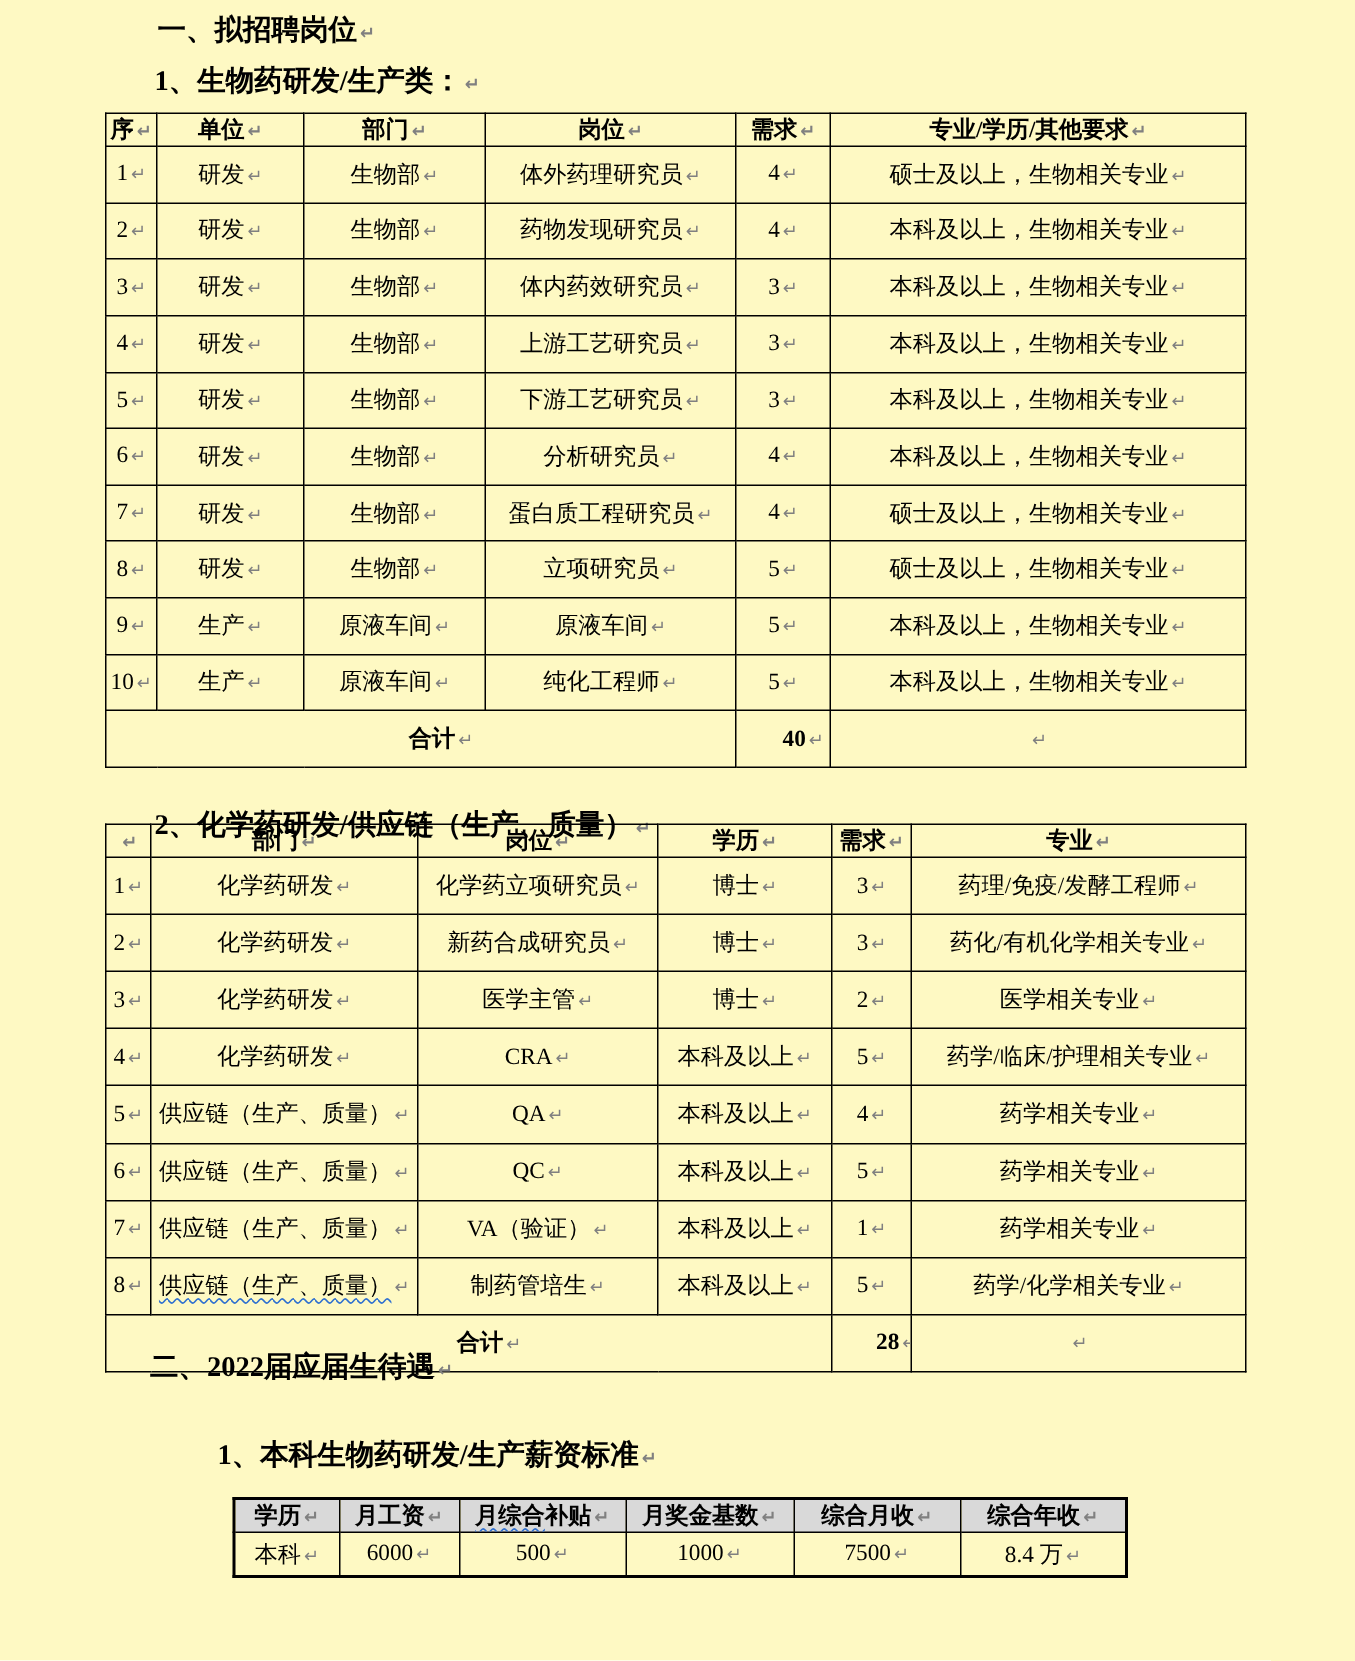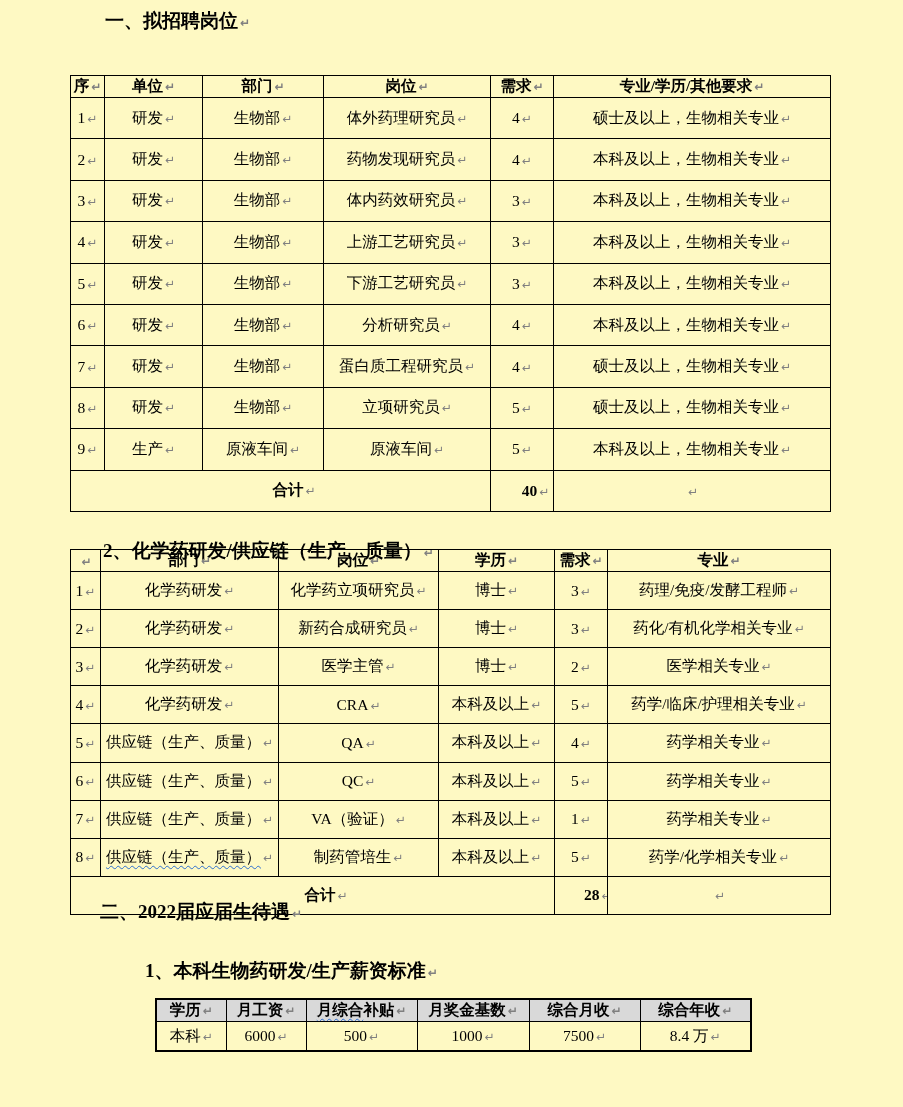--- a/index.html
+++ b/index.html
@@ -56,20 +56,21 @@
     text-underline-offset:3px;
   }
 </style>
 </head>
 <body>
 
 <div class="page">
 
   <div class="heading" style="top:10px;left:105px;"><span>一、拟招聘岗位</span><span class="pilcrow">↵</span></div>
 
+  <div class="heading" style="top:44px;left:103px;"><span>1、生物药研发/生产类：</span><span class="pilcrow">↵</span></div>
 
   <table class="doc-table" style="top:75px;left:70px;width:760px;height:437px;">
     <colgroup>
       <col style="width:34px">
         <col style="width:98px">
         <col style="width:121px">
       <col style="width:167px">
         <col style="width:63px">
         <col style="width:277px">
     </colgroup>
@@ -149,20 +150,28 @@
           <td><span>硕士及以上，生物相关专业</span><span class="pilcrow">↵</span></td>
         </tr>
         <tr>
           <td><span>9</span><span class="pilcrow">↵</span></td>
           <td><span>生产</span><span class="pilcrow">↵</span></td>
           <td><span>原液车间</span><span class="pilcrow">↵</span></td>
           <td><span>原液车间</span><span class="pilcrow">↵</span></td>
           <td><span>5</span><span class="pilcrow">↵</span></td>
           <td><span>本科及以上，生物相关专业</span><span class="pilcrow">↵</span></td>
         </tr>
+        <tr>
+          <td><span>10</span><span class="pilcrow">↵</span></td>
+          <td><span>生产</span><span class="pilcrow">↵</span></td>
+          <td><span>原液车间</span><span class="pilcrow">↵</span></td>
+          <td><span>纯化工程师</span><span class="pilcrow">↵</span></td>
+          <td><span>5</span><span class="pilcrow">↵</span></td>
+          <td><span>本科及以上，生物相关专业</span><span class="pilcrow">↵</span></td>
+        </tr>
       </tbody>
     <tbody>
       <tr>
         <td colspan="4"><span class="bold">合计</span><span class="pilcrow">↵</span></td>
         <td><span class="bold">40</span><span class="pilcrow">↵</span></td>
         <td><span class="pilcrow">↵</span></td>
       </tr>
     </tbody>
   </table>
 

